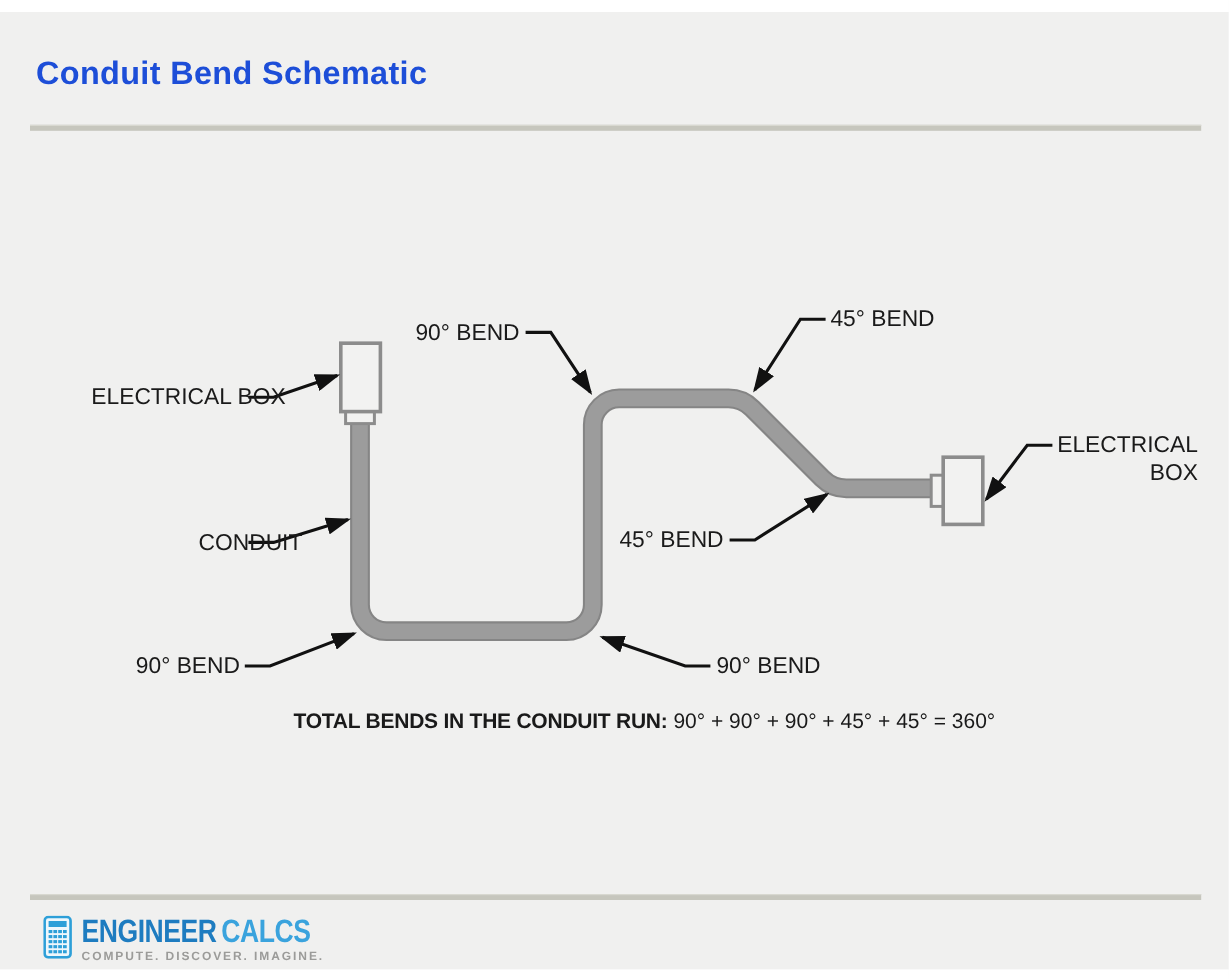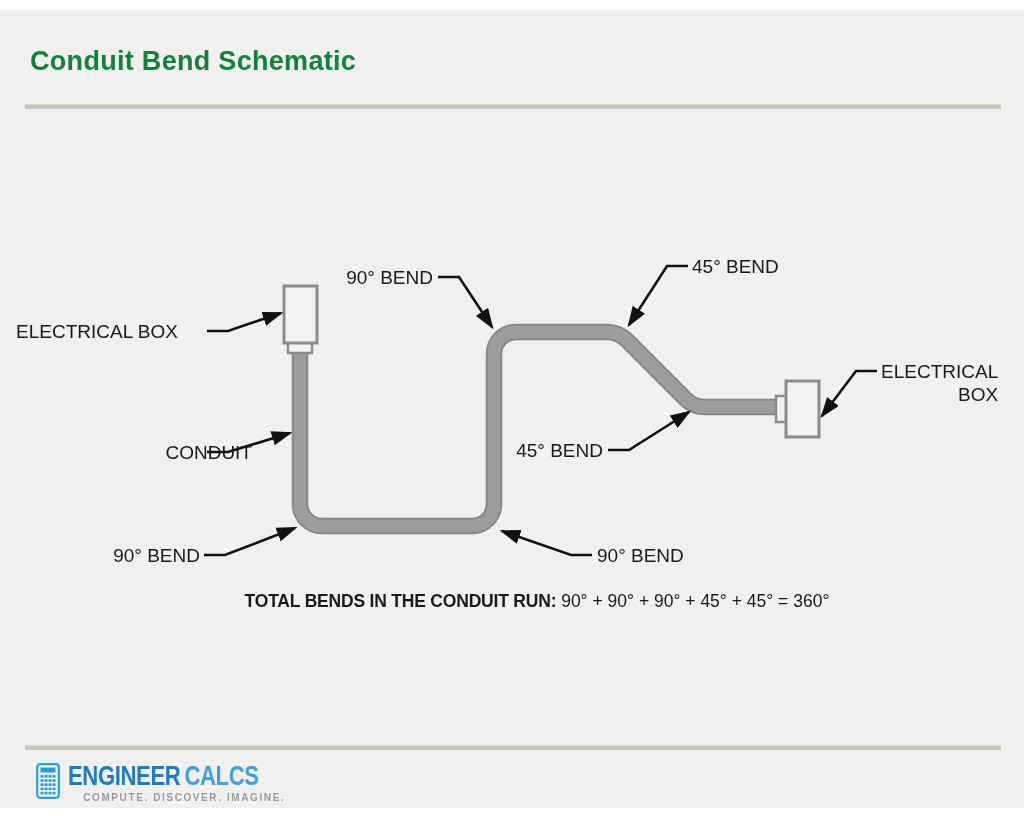--- a/index.html
+++ b/index.html
@@ -14,21 +14,21 @@
     position: absolute;
     left: 0; top: 10px;
     width: 1024px; height: 798px;
     background: #f0f0ef;
   }
   .page-title {
     position: absolute;
     left: 30px; top: 46px;
     font-size: 27px;
     font-weight: bold;
-    color: #15803d;
+    color: #1d4ed8;
     letter-spacing: 0.3px;
   }
   .divider {
     position: absolute;
     left: 25px;
     width: 976px; height: 5px;
     background: #c6c6bd;
     border-top: 1px solid #d8d8d0;
   }
   .divider.header { top: 104px; }
@@ -75,21 +75,20 @@
   }
   .brand-w1 { color: #1e7cc0; }
   .brand-w2 { color: #3aa3dd; margin-left: 5px; }
   .brand-tagline {
     margin-top: 2px;
     font-size: 10px;
     font-weight: bold;
     letter-spacing: 1.6px;
     color: #9b9b99;
     white-space: nowrap;
-    text-align: center;
   }
   .edge-strip {
     position: absolute;
     left: 0; width: 1024px;
     background: #ffffff;
   }
   .edge-strip.top { top: 0; height: 10px; }
   .edge-strip.bottom { top: 808px; height: 8px; }
 </style>
 </head>
@@ -119,21 +118,21 @@
   <polyline points="207,331 228,331 281,313" fill="none" stroke="#111111" stroke-width="2.6" marker-end="url(#ah)"></polyline>
   <polyline points="438,277 459,277 492,327" fill="none" stroke="#111111" stroke-width="2.6" marker-end="url(#ah)"></polyline>
   <polyline points="688,266 667,266 629,325" fill="none" stroke="#111111" stroke-width="2.6" marker-end="url(#ah)"></polyline>
   <polyline points="207,452 228,452 290,433" fill="none" stroke="#111111" stroke-width="2.6" marker-end="url(#ah)"></polyline>
   <polyline points="608,450 629,450 689,412" fill="none" stroke="#111111" stroke-width="2.6" marker-end="url(#ah)"></polyline>
   <polyline points="877,371 856,371 822,416" fill="none" stroke="#111111" stroke-width="2.6" marker-end="url(#ah)"></polyline>
   <polyline points="204,555 225,555 295,528" fill="none" stroke="#111111" stroke-width="2.6" marker-end="url(#ah)"></polyline>
   <polyline points="592,555 571,555 502,531" fill="none" stroke="#111111" stroke-width="2.6" marker-end="url(#ah)"></polyline>
 </svg>
 
-<div class="dlabel r" style="right:846px; top:320px;">ELECTRICAL BOX</div>
+<div class="dlabel r" style="right:786px; top:320px;">ELECTRICAL BOX</div>
 <div class="dlabel r" style="right:591px; top:266px;">90° BEND</div>
 <div class="dlabel" style="left:692px; top:255px;">45° BEND</div>
 <div class="dlabel r" style="right:772px; top:441px;">CONDUIT</div>
 <div class="dlabel r" style="right:421px; top:439px;">45° BEND</div>
 <div class="dlabel" style="left:881px; top:360px;text-align:right;">
   <div>ELECTRICAL</div>
   <div>BOX</div>
 </div>
 <div class="dlabel r" style="right:824px; top:544px;">90° BEND</div>
 <div class="dlabel" style="left:597px; top:544px;">90° BEND</div>

